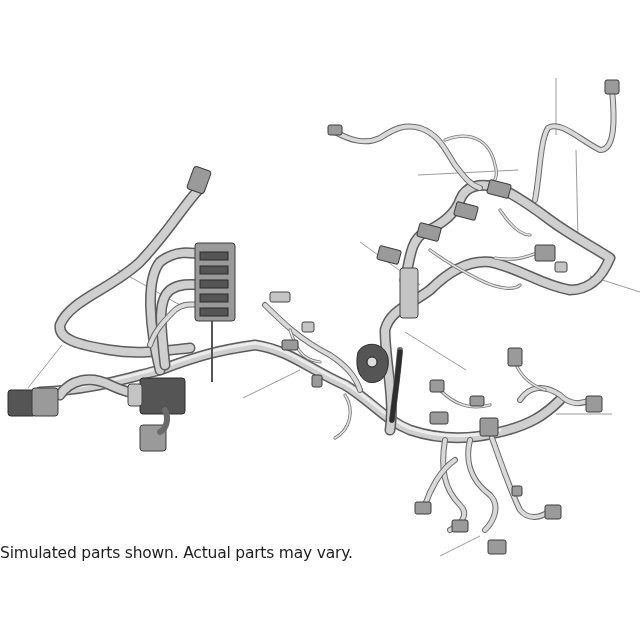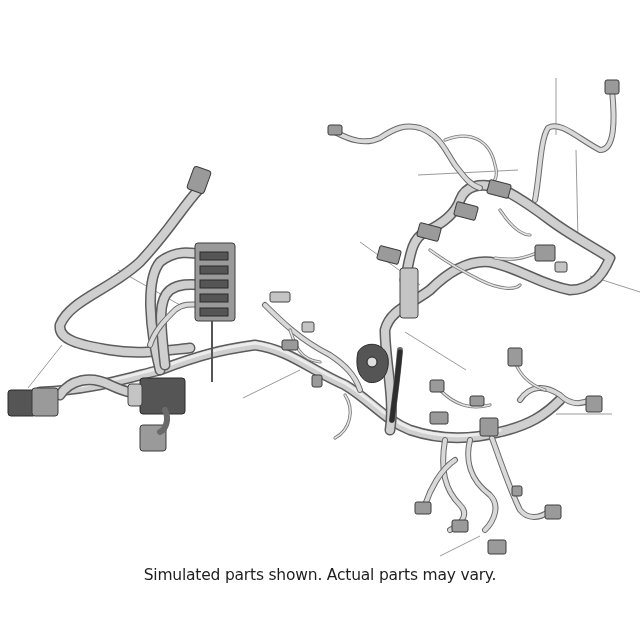--- a/index.html
+++ b/index.html
@@ -1,21 +1,21 @@
 <!DOCTYPE html>
 <html><head>
 <meta charset="utf-8">
 <style>
   html, body { margin: 0; padding: 0; background: #ffffff; }
   body { width: 640px; height: 640px; overflow: hidden; position: relative; font-family: "Liberation Sans", sans-serif; }
   .canvas { position: absolute; left: 0; top: 0; width: 640px; height: 640px; }
   .caption {
     position: absolute; left: 0; width: 640px; top: 544px;
-    text-align: center; font-size: 15.5px; color: #1e1e1e;
-    font-family: "DejaVu Sans", sans-serif; letter-spacing: -0.2px; margin-top: 22px;
+    text-align: left; font-size: 15.5px; color: #1e1e1e;
+    font-family: "DejaVu Sans", sans-serif; letter-spacing: -0.2px;
   }
   .wire { fill: none; stroke-linecap: round; stroke-linejoin: round; }
   .harness-outer { stroke: #5c5c5c; stroke-width: 11; }
   .harness-inner { stroke: #cfcfcf; stroke-width: 8; }
   .harness-hi { stroke: #ececec; stroke-width: 3; }
   .thin-outer { stroke: #6a6a6a; stroke-width: 6; }
   .thin-inner { stroke: #d9d9d9; stroke-width: 4; }
   .fine-outer { stroke: #7a7a7a; stroke-width: 3.2; }
   .fine-inner { stroke: #e3e3e3; stroke-width: 1.6; }
   .leader { stroke: #9a9a9a; stroke-width: 1; fill: none; }

